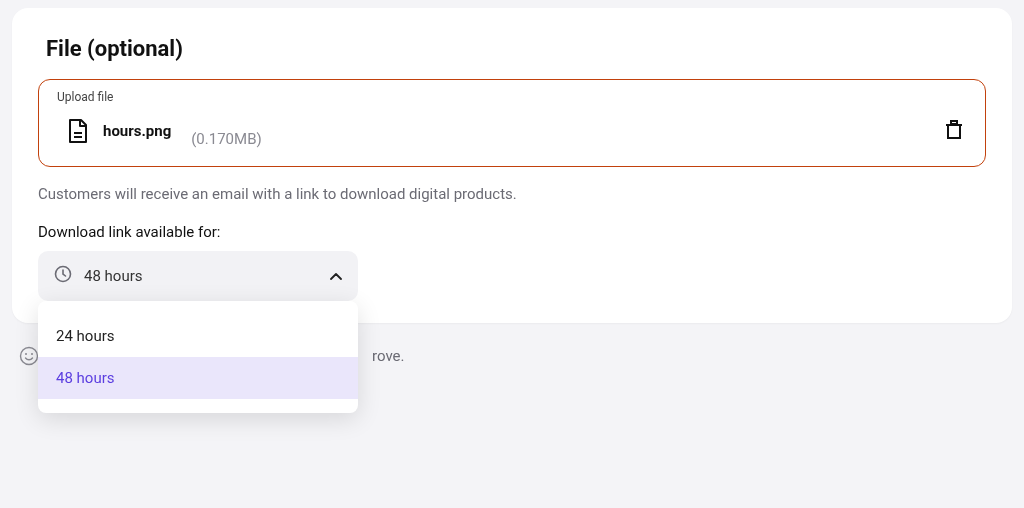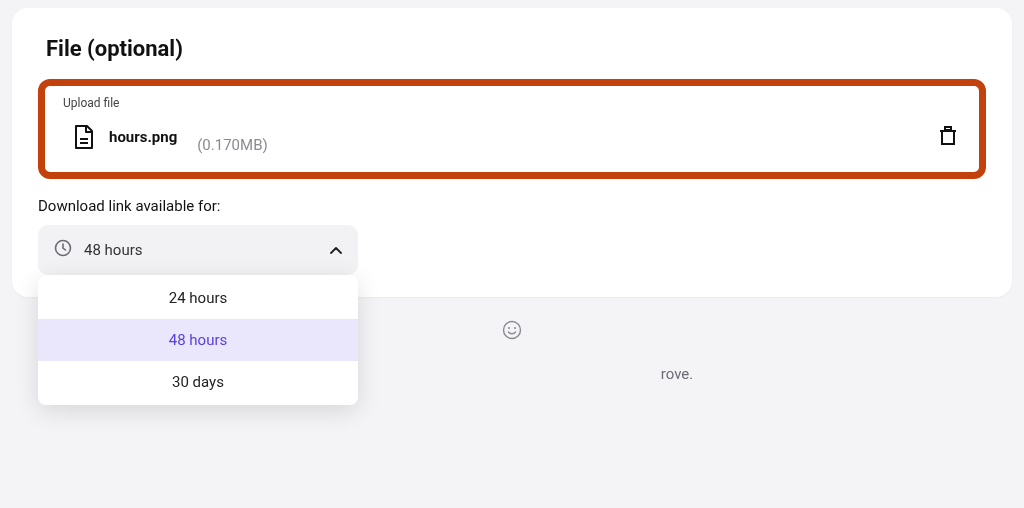--- a/index.html
+++ b/index.html
@@ -19,21 +19,21 @@
       box-shadow: 0 1px 2px rgba(0,0,0,0.04);
     }
     .section-title {
       font-size: 22px;
       font-weight: 700;
       color: #111;
       margin-bottom: 18px;
       margin-left: 8px;
     }
     .upload-box {
-      border: 7px solid #c2410c;
+      border: 1px solid #c2410c;
       border-radius: 12px;
       padding: 10px 18px 18px 18px;
       margin-bottom: 18px;
     }
     .upload-label {
       font-size: 12px;
       color: #444;
       margin-bottom: 10px;
     }
     .file-row {
@@ -91,42 +91,40 @@
       margin-left: auto;
     }
     .dropdown {
       position: absolute;
       top: 50px;
       left: 0;
       width: 320px;
       background: #fff;
       border-radius: 8px;
       box-shadow: 0 6px 24px rgba(0,0,0,0.12);
-      padding: 2px 0;
+      padding: 14px 0;
       z-index: 20;
-      text-align: center;
     }
     .option {
       padding: 12px 18px;
       font-size: 15px;
       color: #222;
       cursor: pointer;
     }
     .option.selected {
       background: #eae6fb;
       color: #5b3ee0;
     }
     .footer-row {
       display: flex;
       align-items: center;
-      gap: 24px;
+      gap: 2px;
       padding: 22px 18px 0 18px;
       color: #6b6b74;
       font-size: 15px;
-      flex-direction: column;
     }
     .emoji-icon {
       width: 22px; height: 22px;
       display: inline-flex;
       align-items: center;
       justify-content: center;
     }
   </style>
 </head>
 <body>
@@ -153,20 +151,21 @@
           <svg width="18" height="20" viewBox="0 0 18 20" fill="none">
             <rect x="3" y="5" width="12" height="13" stroke="#111" stroke-width="2" fill="none"></rect>
             <line x1="1" y1="5" x2="17" y2="5" stroke="#111" stroke-width="2"></line>
             <rect x="6" y="1" width="6" height="3" stroke="#111" stroke-width="2" fill="none"></rect>
           </svg>
         </span>
       </button>
     </div>
   </div>
 
+  <p class="help-text">Customers will receive an email with a link to download digital products.</p>
 
   <div class="field-label">Download link available for:</div>
 
   <div class="select-wrap">
     <div class="select-trigger">
       <span>
         <svg width="18" height="18" viewBox="0 0 18 18" fill="none">
           <circle cx="9" cy="9" r="7.5" stroke="#6b6b74" stroke-width="1.6"></circle>
           <path d="M9 5v4l2.5 2" stroke="#6b6b74" stroke-width="1.6" stroke-linecap="round"></path>
         </svg>
@@ -175,21 +174,20 @@
       <span class="chevron">
         <svg width="12" height="8" viewBox="0 0 12 8" fill="none">
           <path d="M1 6l5-5 5 5" stroke="#222" stroke-width="1.8" stroke-linecap="round" stroke-linejoin="round"></path>
         </svg>
       </span>
     </div>
 
     <div class="dropdown">
       <div class="option">24 hours</div>
       <div class="option selected">48 hours</div>
-      <div class="option">30 days</div>
     </div>
   </div>
 </div>
 
 <div class="footer-row">
   <span class="emoji-icon">
     <svg width="20" height="20" viewBox="0 0 20 20" fill="none">
       <circle cx="10" cy="10" r="8.5" stroke="#8a8a92" stroke-width="1.4"></circle>
       <circle cx="7" cy="8" r="1" fill="#8a8a92"></circle>
       <circle cx="13" cy="8" r="1" fill="#8a8a92"></circle>

